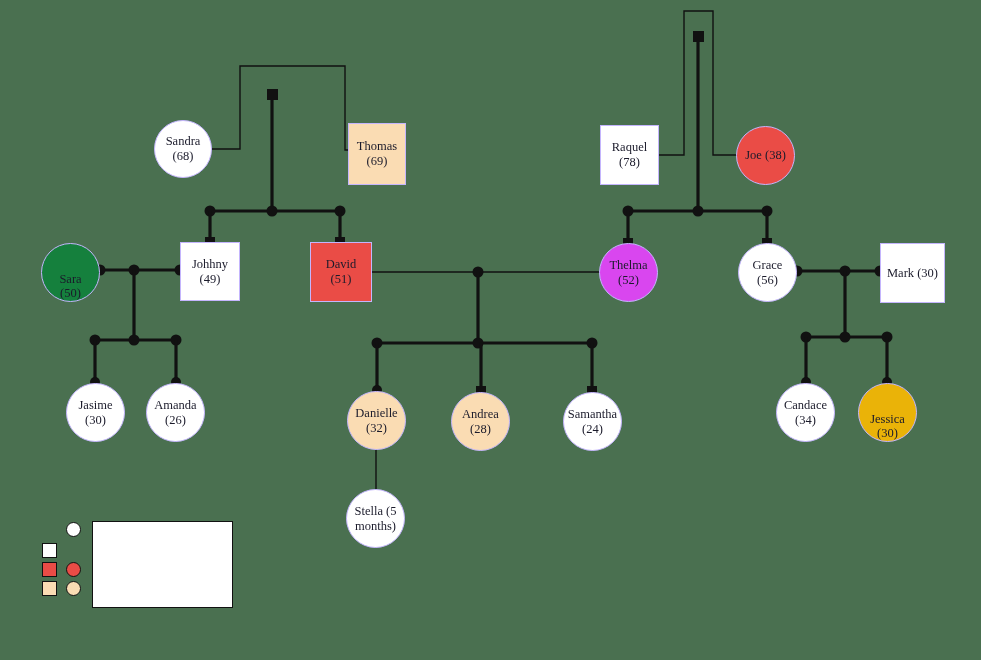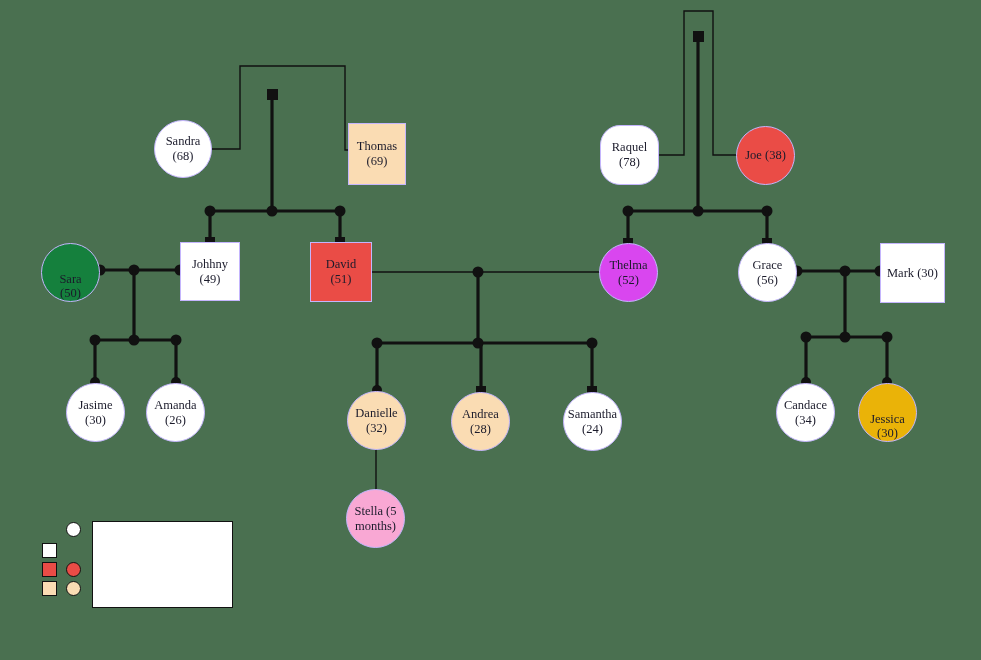--- a/index.html
+++ b/index.html
@@ -141,21 +141,21 @@
   </g>
 </svg>
 
 <div id="nodes">
     <div class="node circle" style="left: 154px; top: 120px; width: 58px; height: 58px; background: rgb(255, 255, 255);">
       <span class="lbl">Sandra<br>(68)</span>
     </div>
     <div class="node" style="left: 348px; top: 123px; width: 58px; height: 62px; background: rgb(250, 220, 179);">
       <span class="lbl">Thomas<br>(69)</span>
     </div>
-    <div class="node" style="left: 600px; top: 125px; width: 59px; height: 60px; background: rgb(255, 255, 255); border-radius: 20px;">
+    <div class="node" style="left: 600px; top: 125px; width: 59px; height: 60px; background: rgb(255, 255, 255);">
       <span class="lbl">Raquel<br>(78)</span>
     </div>
     <div class="node circle" style="left: 736px; top: 126px; width: 59px; height: 59px; background: rgb(234, 76, 70);">
       <span class="lbl">Joe (38)</span>
     </div>
     <div class="node circle" style="left: 41px; top: 243px; width: 59px; height: 59px; background: #15803d; align-items: flex-end;">
       <span class="lbl">Sara<br>(50)</span>
     </div>
     <div class="node" style="left: 180px; top: 242px; width: 60px; height: 59px; background: rgb(255, 255, 255);">
       <span class="lbl">Johhny<br>(49)</span>
@@ -186,21 +186,21 @@
     </div>
     <div class="node circle" style="left: 563px; top: 392px; width: 59px; height: 59px; background: rgb(255, 255, 255);">
       <span class="lbl">Samantha<br>(24)</span>
     </div>
     <div class="node circle" style="left: 776px; top: 383px; width: 59px; height: 59px; background: rgb(255, 255, 255);">
       <span class="lbl">Candace<br>(34)</span>
     </div>
     <div class="node circle" style="left: 858px; top: 383px; width: 59px; height: 59px; background: #eab308; align-items: flex-end;">
       <span class="lbl">Jessica<br>(30)</span>
     </div>
-    <div class="node circle" style="left: 346px; top: 489px; width: 59px; height: 59px; background: #f9a8d4;">
+    <div class="node circle" style="left: 346px; top: 489px; width: 59px; height: 59px; background: #ffffff;">
       <span class="lbl">Stella (5<br>months)</span>
     </div>
   </div>
 
 <div class="legend-box" style="left:92px;top:521px;width:139px;height:85px;"></div>
 <div class="legend-swatches" style="left:40px;top:512px;width:200px;height:100px;">
     <div class="sw ci" style="position: absolute; left: 26px; top: 10px; background: rgb(255, 255, 255);"></div>
     <div class="sw sq" style="position: absolute; left: 2px; top: 31px; background: rgb(255, 255, 255);"></div>
     <div class="sw sq" style="position: absolute; left: 2px; top: 50px; background: rgb(234, 76, 70);"></div>
     <div class="sw ci" style="position: absolute; left: 26px; top: 50px; background: rgb(234, 76, 70);"></div>

